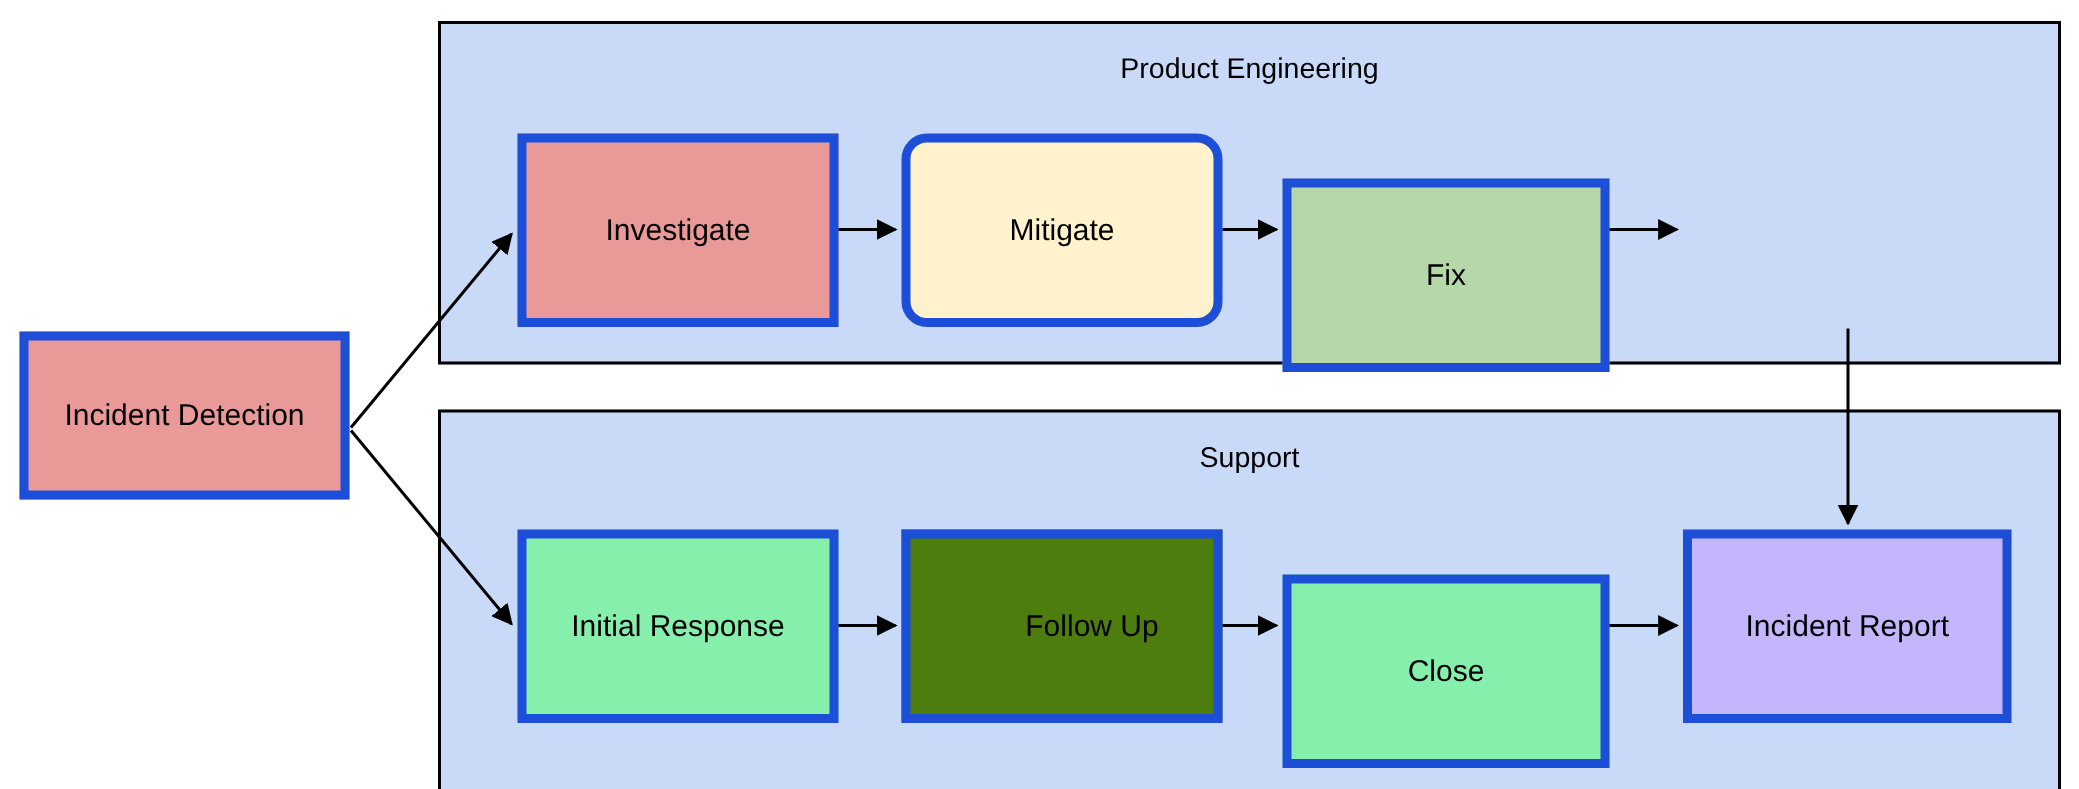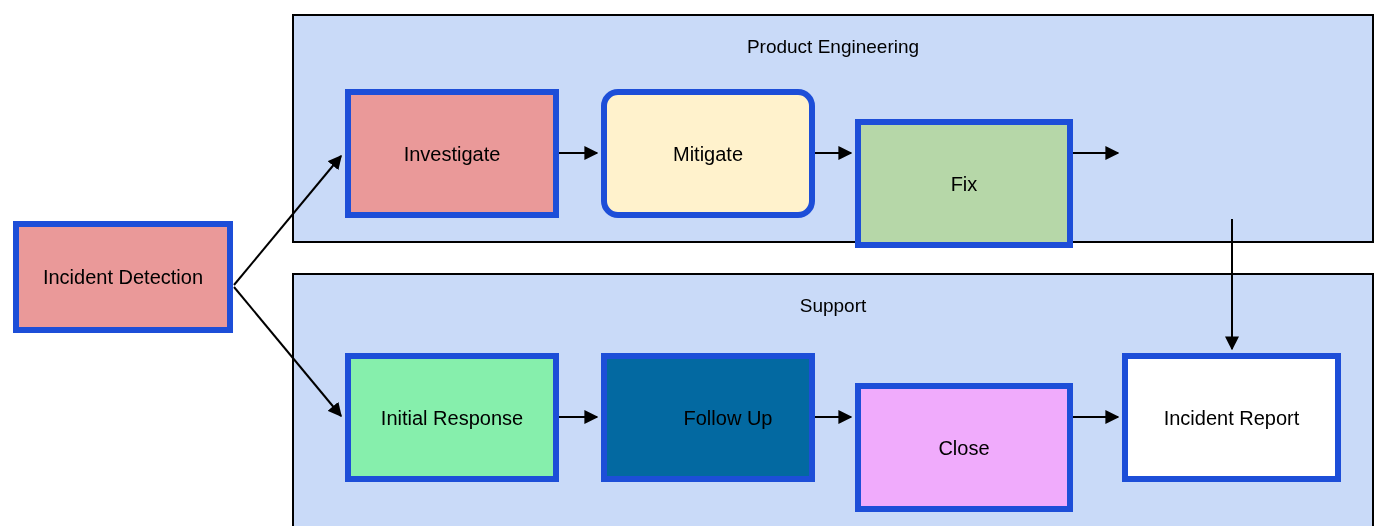--- a/index.html
+++ b/index.html
@@ -99,27 +99,27 @@
       <span class="label">Fix</span>
     </div>
   </div>
 
   <div class="lane row-steps" id="lane-support" style="background-color: rgb(201, 218, 248);">
     <div class="lane-title">Support</div>
 
     <div class="node col1" style="background-color: #86efac;">
       <span class="label">Initial Response</span>
     </div>
-    <div class="node col2" style="background-color: #0369a1; padding-left: 40px;">
+    <div class="node col2" style="background-color: #4d7c0f; padding-left: 40px;">
       <span class="label">Follow Up</span>
     </div>
-    <div class="node col3" style="background-color: #f0abfc;">
+    <div class="node col3" style="background-color: #86efac;">
       <span class="label">Close</span>
     </div>
-    <div class="node col4" style="background-color: #ffffff;">
+    <div class="node col4" style="background-color: #c4b5fd;">
       <span class="label">Incident Report</span>
     </div>
   </div>
 
   <svg id="edges" viewBox="0 0 1386 526" xmlns="http://www.w3.org/2000/svg">
     <defs>
       <marker id="arrow" viewBox="0 0 10 10" refX="9" refY="5" markerWidth="7" markerHeight="7" orient="auto">
         <path d="M 0 0 L 10 5 L 0 10 z" fill="#000000"></path>
       </marker>
     </defs>

